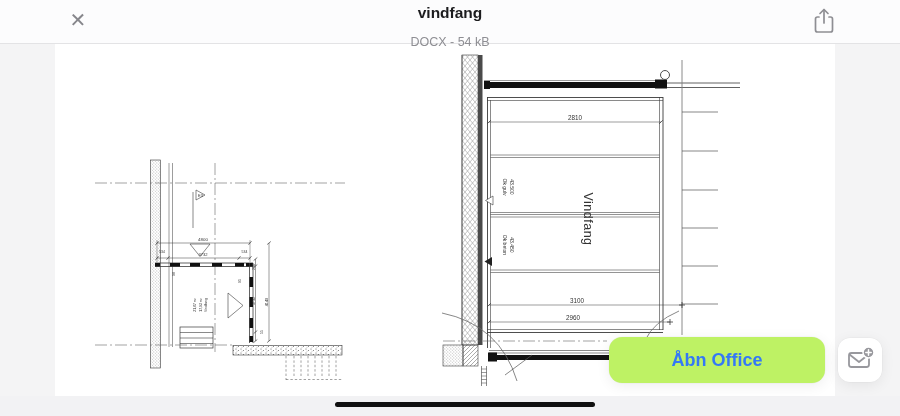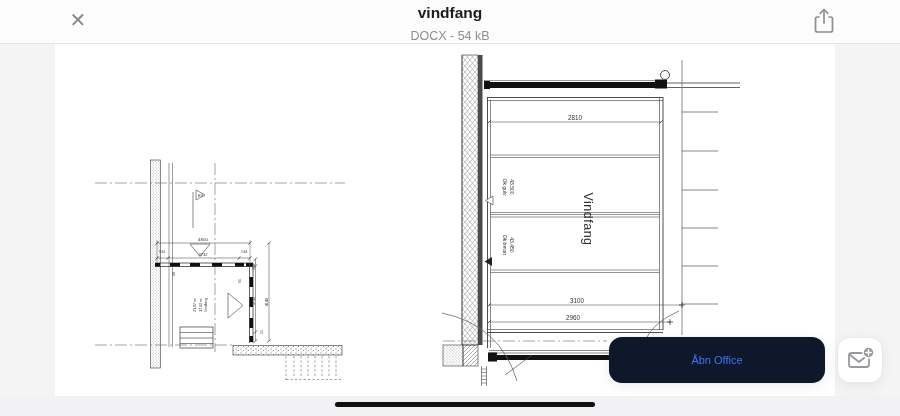--- a/index.html
+++ b/index.html
@@ -23,36 +23,36 @@
 
   
   .header{
     position:absolute;left:0;top:0;width:900px;height:43px;
     background:#fcfcfd;border-bottom:1px solid #e3e3e5;z-index:5;
   }
   .header .titles{
     position:absolute;left:0;right:0;top:4px;text-align:center;line-height:1.15;
   }
   .doc-title{font-size:15.5px;font-weight:700;color:#1c1c1e;}
-  .doc-subtitle{font-size:12.5px;color:#8e8e93;margin-top:7px;}
+  .doc-subtitle{font-size:12.5px;color:#8e8e93;margin-top:13px;}
   .close-btn{
     position:absolute;left:64px;top:6px;width:28px;height:28px;border:none;background:none;
     color:#86868b;font-size:20px;font-weight:300;cursor:pointer;line-height:28px;padding:0;
   }
   .share-btn{
     position:absolute;left:810px;top:7px;width:28px;height:30px;border:none;background:none;
     cursor:pointer;padding:0;
   }
 
   
   .open-office-btn{
     position:absolute;left:609px;top:337px;width:216px;height:46px;z-index:6;
-    background:#0f172a;border:none;border-radius:13px;cursor:pointer;
+    background:#bef264;border:none;border-radius:13px;cursor:pointer;
     box-shadow:0 0 0 0.5px rgba(0,0,0,0.04), 0 3px 14px rgba(0,0,0,0.07);
-    color:#3478f6;font-size:11px;font-weight:400;font-family:"Liberation Sans",sans-serif;
+    color:#3478f6;font-size:18px;font-weight:700;font-family:"Liberation Sans",sans-serif;
   }
   .mail-btn{
     position:absolute;left:838px;top:338px;width:44px;height:44px;z-index:6;
     background:#ffffff;border:none;border-radius:12px;cursor:pointer;padding:0;
     box-shadow:0 0 0 0.5px rgba(0,0,0,0.04), 0 3px 14px rgba(0,0,0,0.07);
   }
   .home-indicator{
     position:absolute;left:335px;top:402px;width:260px;height:5px;border-radius:3px;
     background:#111;z-index:7;
   }

